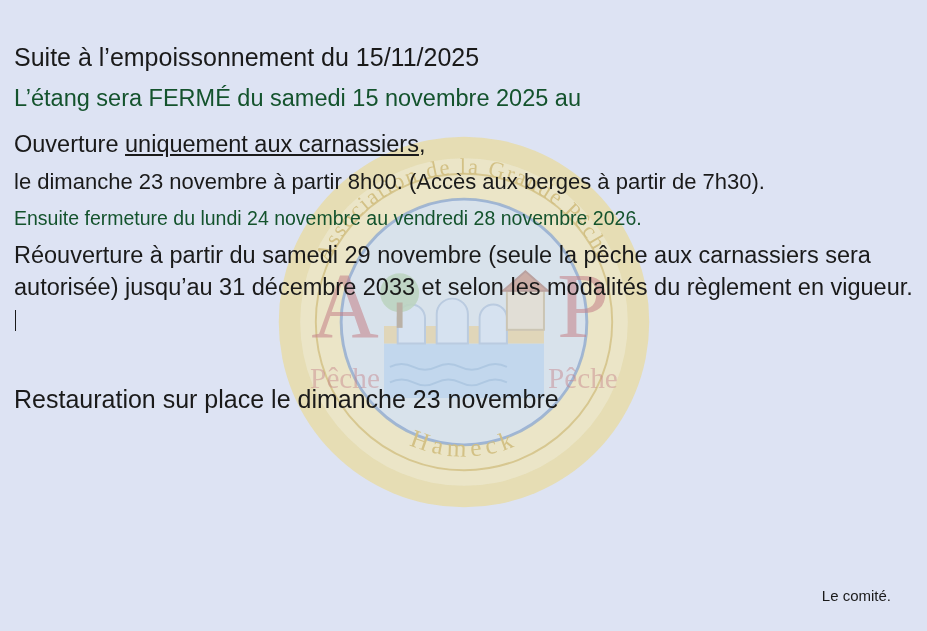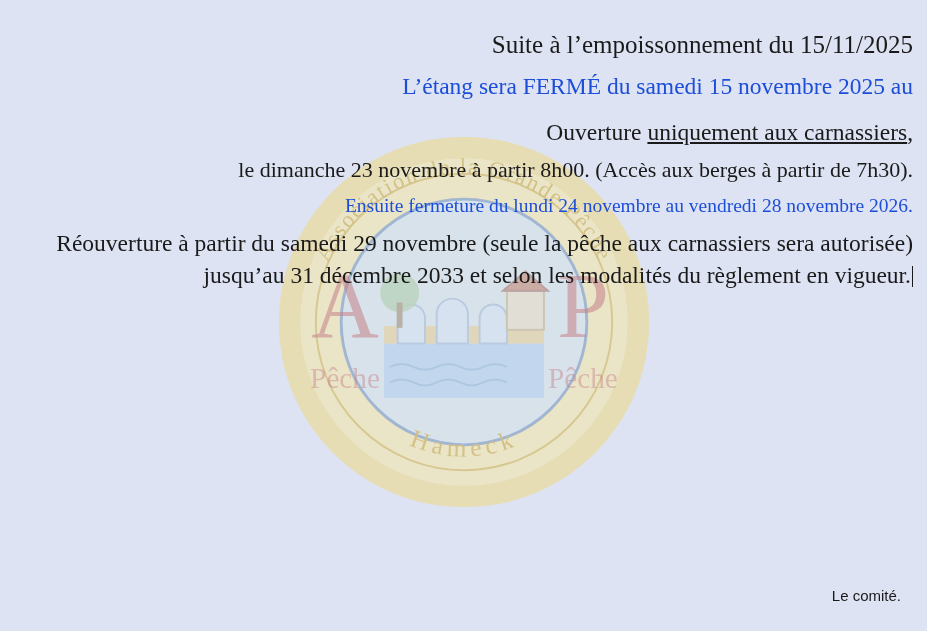--- a/index.html
+++ b/index.html
@@ -31,31 +31,30 @@
     width: 390px;
     height: 390px;
     opacity: 0.55;
     pointer-events: none;
   }
 
   
   #content {
     position: relative;
     z-index: 3;
-    padding-top: 28px;
-    text-align: right;
-    font-family: Liberation Serif, serif;
+    padding-top: 40px;
+    text-align: left;
   }
   .line {
     line-height: 1.38;
     margin: 0;
     padding: 0 14px;
   }
   .l-black { color: #1a1a1a; }
-  .l-red   { color: #1d4ed8; }
+  .l-red   { color: #14532d; }
 
   .s28 { font-size: 25px; }
   .s26 { font-size: 23.5px; }
   .s24 { font-size: 22px; }
   .s21 { font-size: 19.5px; }
 
   .underline { text-decoration: underline; text-underline-offset: 2px; margin-top: 28px; }
 
   .gap-sm { height: 7px; }
   .gap-md { height: 22px; }
@@ -84,21 +83,21 @@
     height: 3px;
     background-image:
       linear-gradient(45deg, transparent 45%, #4a63c8 45%, #4a63c8 55%, transparent 55%),
       linear-gradient(-45deg, transparent 45%, #4a63c8 45%, #4a63c8 55%, transparent 55%);
     background-size: 4px 3px;
     background-repeat: repeat-x;
   }
 
   #signature {
     position: absolute;
-    right: 26px;
+    right: 36px;
     bottom: 27px;
     font-size: 15px;
     color: #1a1a1a;
     z-index: 3;
   }
 </style>
 </head>
 <body>
 
 <div id="page">
@@ -169,20 +168,21 @@
     <div class="gap-sm"></div>
 
     <p class="line s21 l-red">Ensuite fermeture du lundi 24 novembre au vendredi 28 novembre 2026.</p>
 
     <div class="gap-sm"></div>
 
     <p class="line s26 l-black"><span>Réouverture à partir du samedi 29 novembre (seule la pêche aux carnassiers sera autorisée) jusqu’au 31 décembre 2033 et selon les modalités du règlement en vigueur.</span><span class="caret"></span></p>
 
     <div class="gap-lg"></div>
 
+    <p class="line s28 l-black">Restauration sur place le dimanche 23 novembre</p>
 
     <div class="gap-md"></div>
 
 
     <div class="gap-md"></div>
 
 
   </div>
 
   <div id="signature">Le comité.</div>

